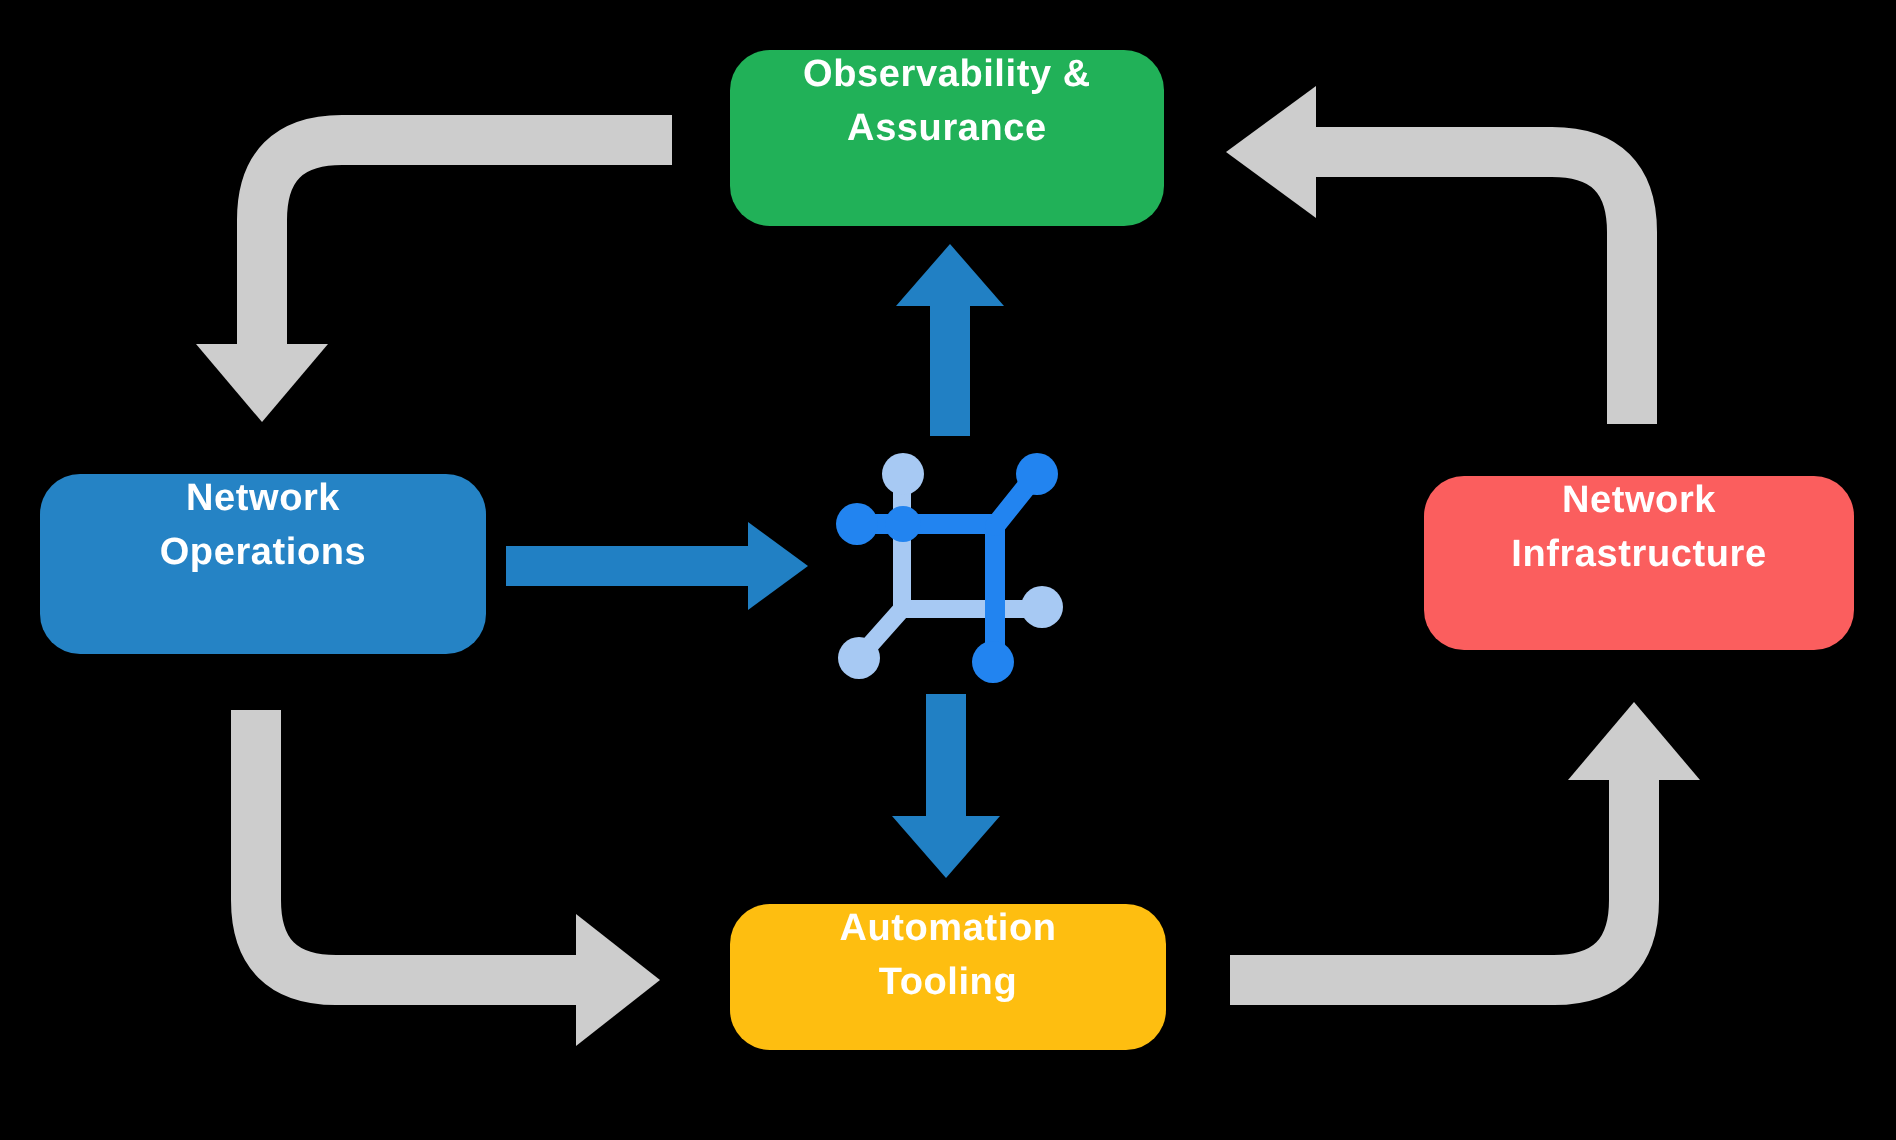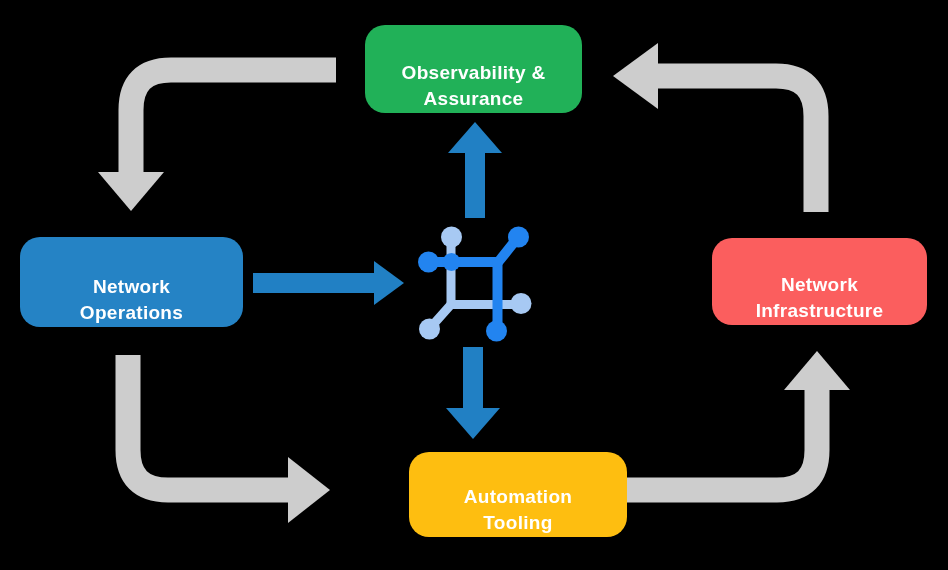--- a/index.html
+++ b/index.html
@@ -5,29 +5,29 @@
   html,body { margin:0; padding:0; background:#000; }
   .canvas {
     position:relative; width:948px; height:570px;
     background:var(--background,#000);
     font-family:"Liberation Sans", sans-serif;
     overflow:hidden;
   }
   .layer { position:absolute; left:0; top:0; width:948px; height:570px; }
   .node {
     position:absolute; border-radius:20px;
-    display:flex; align-items:flex-end; justify-content:center;
+    display:flex; align-items:flex-start; justify-content:center;
     color:var(--text,#fff); font-size:19px; font-weight:600;
     text-align:center; line-height:1.4; letter-spacing:0.3px;
   }
   .node span { white-space:pre-line; }
   .node-observability { left:365px; top:25px;  width:217px; height:88px; background:var(--green); }
   .node-operations    { left:20px;  top:237px; width:223px; height:90px; background:var(--blue); }
   .node-infrastructure{ left:712px; top:238px; width:215px; height:87px; background:var(--red); }
-  .node-automation    { left:365px; top:452px; width:218px; height:85px; background:var(--yellow);margin-left:44px; }
+  .node-automation    { left:365px; top:452px; width:218px; height:73px; background:var(--yellow); }
 
   .gray-shaft { stroke:var(--gray-arrow); stroke-width:25px; fill:none; stroke-linecap:butt; }
   .gray-head  { fill:var(--gray-arrow); }
   .blue-shaft { stroke:var(--blue-arrow); stroke-width:20px; fill:none; stroke-linecap:butt; }
   .blue-head  { fill:var(--blue-arrow); }
 
   .icon-light-line { stroke:var(--icon-light-blue); stroke-width:9px; fill:none; stroke-linecap:round; stroke-linejoin:round; }
   .icon-light-node { fill:var(--icon-light-blue); }
   .icon-dark-line  { stroke:var(--icon-dark-blue); stroke-width:10px; fill:none; stroke-linecap:round; stroke-linejoin:round; }
   .icon-dark-node  { fill:var(--icon-dark-blue); }

